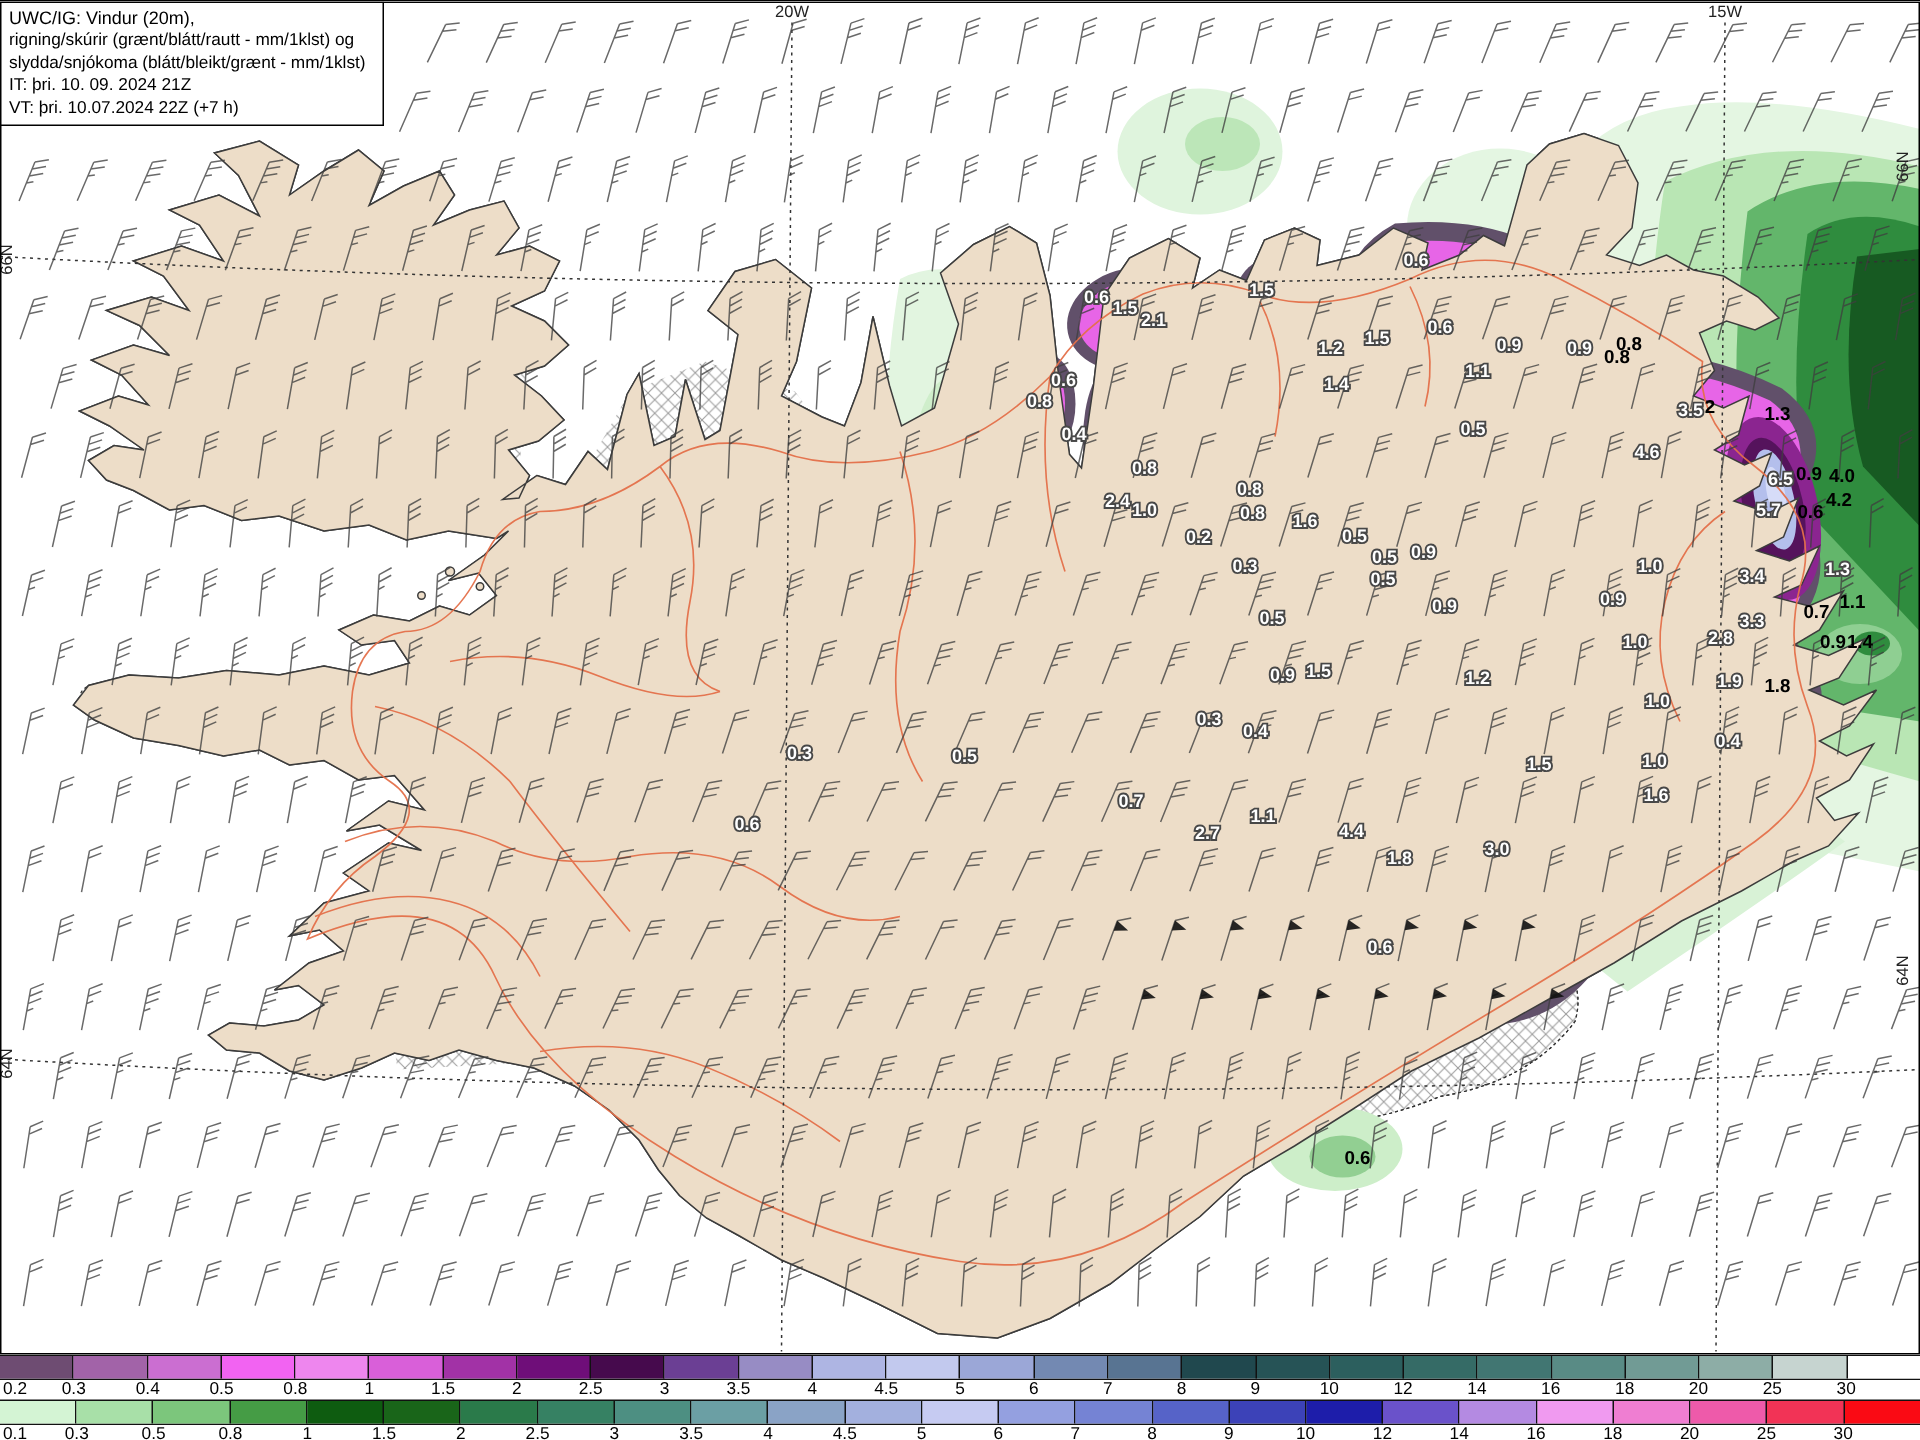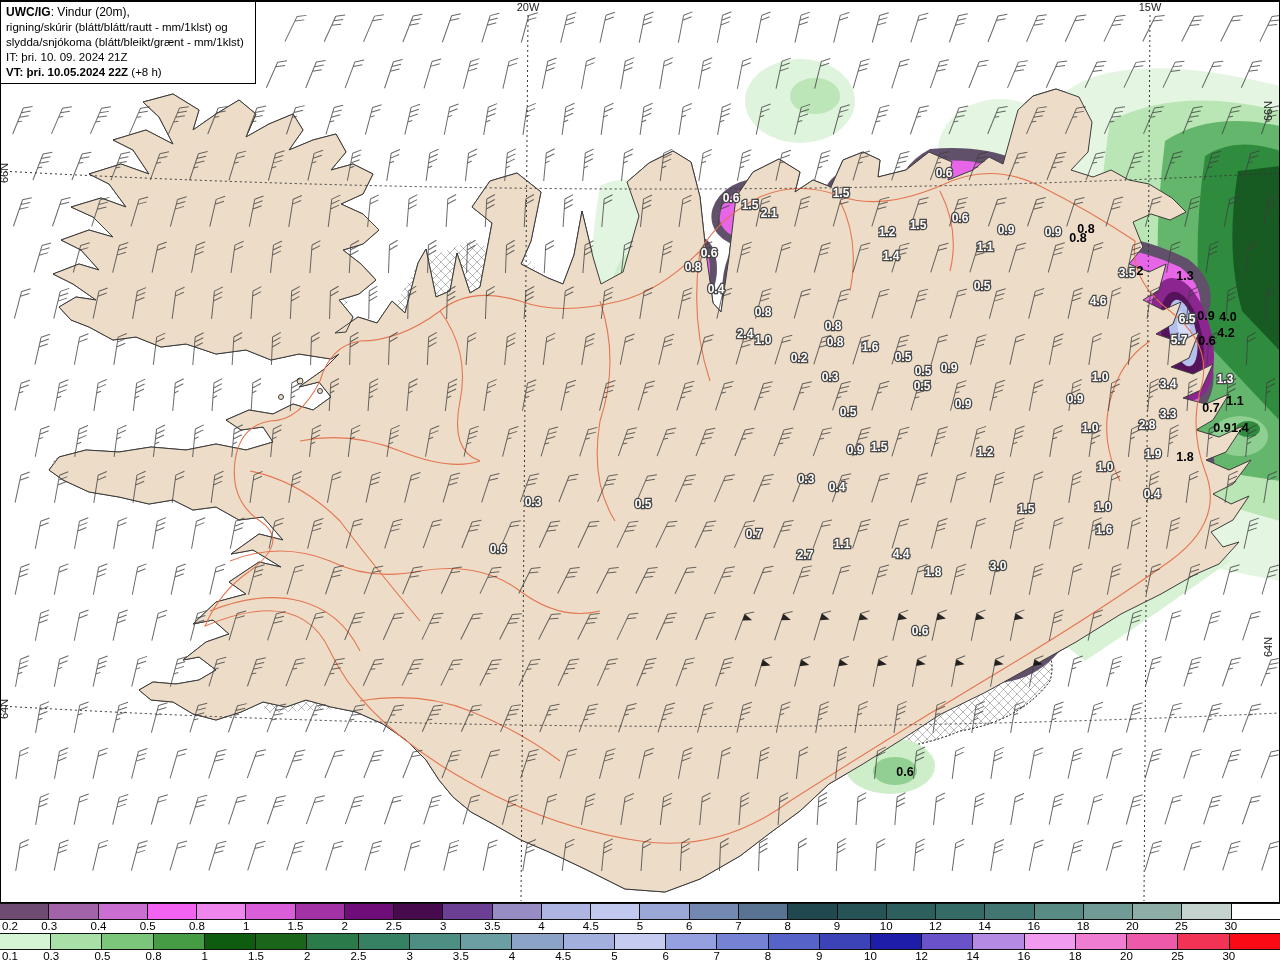--- a/index.html
+++ b/index.html
@@ -7,21 +7,21 @@
        font-family:"Liberation Sans",sans-serif;border-top:1px solid #000;}
   #map-wrap{position:absolute;left:0;top:0;width:1280px;height:902px;background:#fff;}
   svg text{user-select:none;}
   .plabel-w{font:bold 12px "Liberation Sans",sans-serif;fill:#fff;stroke:#474747;stroke-width:2.6px;paint-order:stroke;}
   .plabel-k{font:bold 12.5px "Liberation Sans",sans-serif;fill:#000;}
   .gratlabel{font:11px "Liberation Sans",sans-serif;fill:#222;}
   
   #title-box{position:absolute;left:0;top:0;width:244px;background:#fff;
      border:1px solid #000;padding:3px 5px 4px 5px;z-index:30;
      font-size:11.5px;line-height:1.28;color:#000;}
-  #title-box .b{font-weight:bold;}
+  #title-box .b{font-weight:normal;}
   #title-box .l1{font-size:12px;}
   
   #legend{position:absolute;left:0;top:902px;width:1280px;height:58px;background:#fff;z-index:25;}
   .lbar{position:relative;width:1280px;height:17px;border-top:1.5px solid #111;border-bottom:1.5px solid #111;
         display:flex;box-sizing:border-box;}
   .lcell{flex:1 1 0;border-right:1px solid #111;}
   .lcell:last-child{border-right:none;}
   .lrow-labels{position:relative;width:1280px;height:12px;}
   .lrow-labels span{position:absolute;top:0;transform:translateX(-50%);
         font-size:11.5px;color:#000;white-space:nowrap;}
@@ -2163,24 +2163,24 @@
         <text x="1185" y="460" text-anchor="middle" class="plabel-k">1.8</text>
         <text x="905" y="775" text-anchor="middle" class="plabel-k">0.6</text>
       </g>
 
   <rect x="0.5" y="0.5" width="1279" height="901" fill="none" stroke="#000" stroke-width="1"></rect>
 </svg>
 </div>
 
 <div id="title-box">
   <div class="l1"><span class="b">UWC/IG</span><span>: Vindur (20m),</span></div>
-  <div>rigning/skúrir (blátt/blátt/rautt - mm/1klst) og</div>
+  <div>rigning/skúrir (grænt/blátt/rautt - mm/1klst) og</div>
   <div>slydda/snjókoma (blátt/bleikt/grænt - mm/1klst)</div>
   <div>IT: þri. 10. 09. 2024 21Z</div>
-  <div><span class="b">VT: þri. 10.05.2024 22Z</span><span> (+8 h)</span></div>
+  <div><span class="b">VT: þri. 10.07.2024 22Z</span><span> (+7 h)</span></div>
 </div>
 
 <div id="legend">
   <div class="bar-block">
     <div class="lbar" id="bar1cells">
         <div class="lcell" title="0.2" style="background: rgb(110, 76, 114);"></div>
         <div class="lcell" title="0.3" style="background: rgb(162, 99, 168);"></div>
         <div class="lcell" title="0.4" style="background: rgb(203, 110, 209);"></div>
         <div class="lcell" title="0.5" style="background: rgb(242, 99, 242);"></div>
         <div class="lcell" title="0.8" style="background: rgb(238, 134, 238);"></div>

